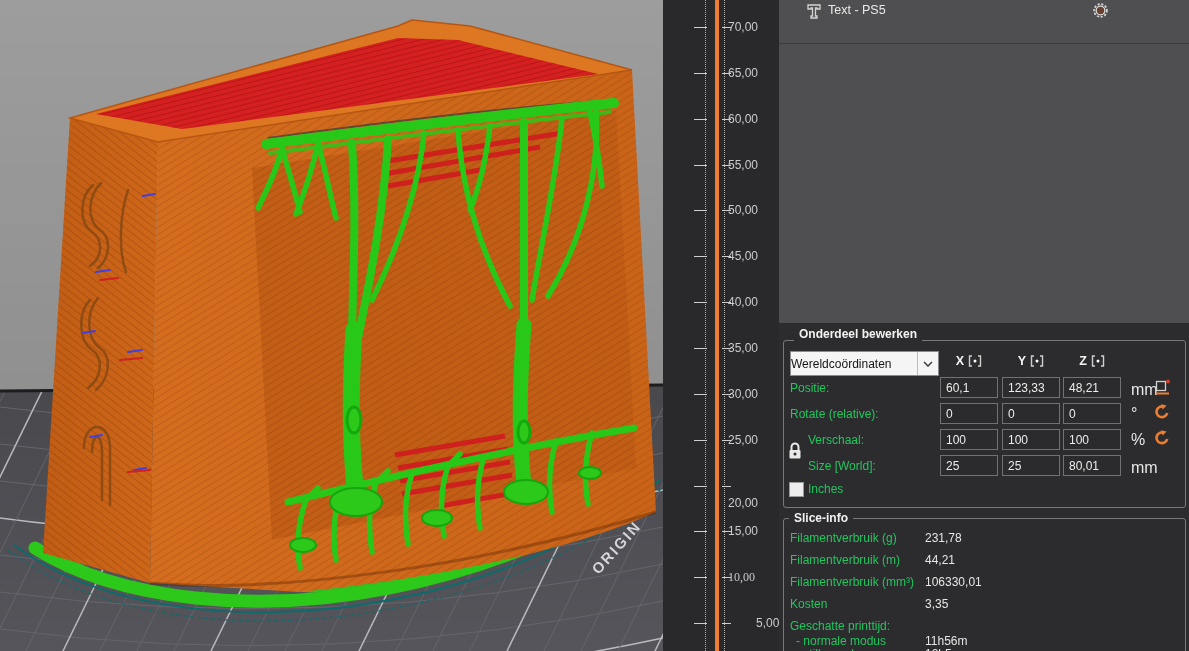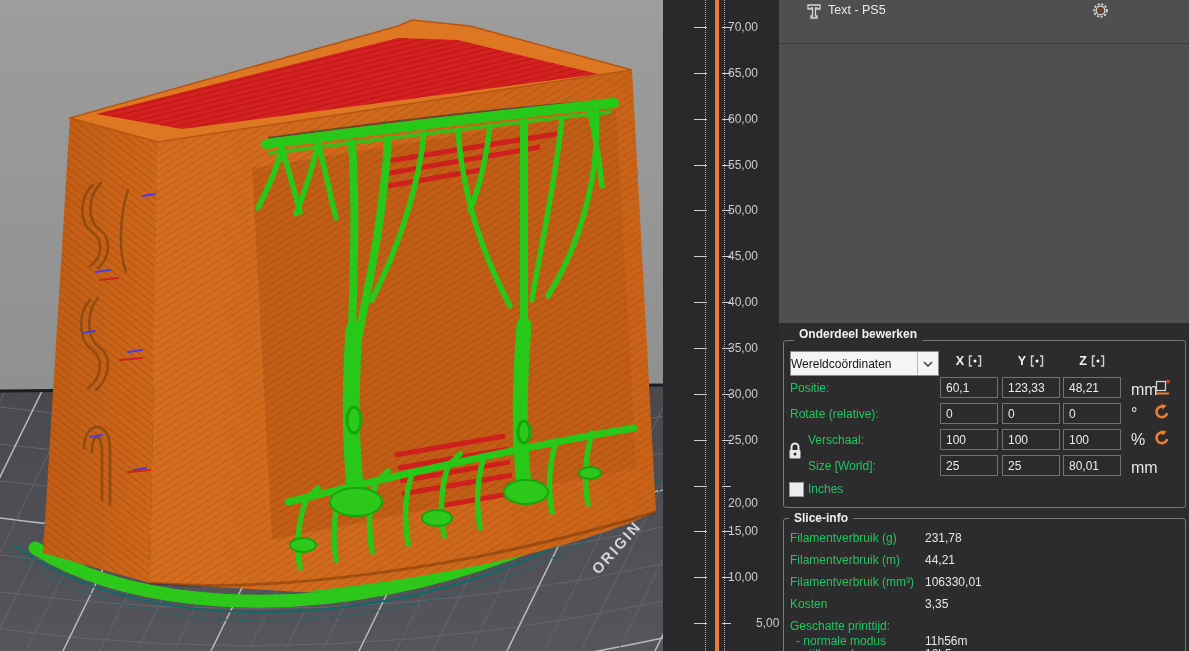--- a/index.html
+++ b/index.html
@@ -283,21 +283,21 @@
       <div class="tick" style="left: 59px; top: 439.65px; width: 9px;"></div>
       <span class="ruler-label" style="top: 432.65px;">25,00</span>
       <div class="tick" style="left: 31px; top: 485.5px; width: 13px;"></div>
       <div class="tick" style="left: 59px; top: 485.5px; width: 9px;"></div>
       <span class="ruler-label" style="top: 460px; margin-top: 36px;">20,00</span>
       <div class="tick" style="left: 31px; top: 531.35px; width: 13px;"></div>
       <div class="tick" style="left: 59px; top: 531.35px; width: 9px;"></div>
       <span class="ruler-label" style="top: 524.35px;">15,00</span>
       <div class="tick" style="left: 31px; top: 577.2px; width: 13px;"></div>
       <div class="tick" style="left: 59px; top: 577.2px; width: 9px;"></div>
-      <span class="ruler-label" style="top: 570.2px;">10,00</span>
+      <span class="ruler-label" style="top: 570.2px; font-family: Liberation Serif, serif;">10,00</span>
       <div class="tick" style="left: 31px; top: 623.05px; width: 13px;"></div>
       <div class="tick" style="left: 59px; top: 623.05px; width: 9px;"></div>
       <span class="ruler-label" style="top: 616.05px; margin-left: 28px;">5,00</span>
     </div>
 
   <div id="panel" class="abs">
     <div id="list-bg" class="abs"></div>
 
     <div class="list-row" style="top:0;height:21px;background:#4f4f51;">
       <svg class="abs" style="left:27px;top:3px" width="16" height="16" viewBox="0 0 16 16">

